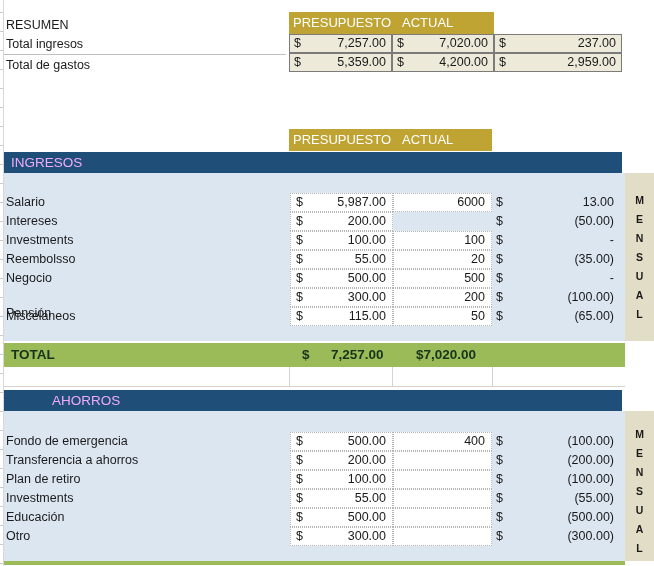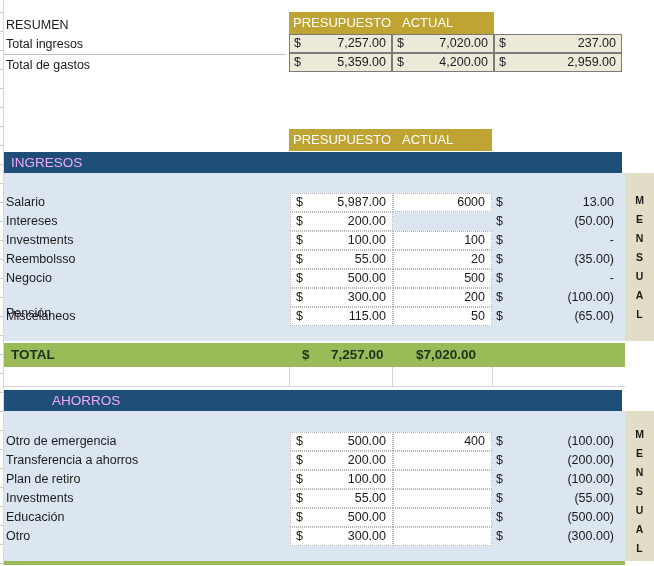--- a/index.html
+++ b/index.html
@@ -348,21 +348,21 @@
       <span>M</span>
       <span>E</span>
       <span>N</span>
       <span>S</span>
       <span>U</span>
       <span>A</span>
       <span>L</span>
     </div>
 
   <div id="ahorros-rows">
-      <div class="abs txt lbl" style="left: 6px; top: 432px;">Otro de emergencia</div>
+      <div class="abs txt lbl" style="left: 6px; top: 432px;">Fondo de emergencia</div>
       <div class="abs cellbox" style="left: 290px; top: 432px; width: 103px;">
         <span class="cur">$</span>
         <span class="num">500.00</span>
       </div>
       <div class="abs cellbox" style="left: 393px; top: 432px; width: 99px;">
         <span class="num">400</span>
       </div>
       <div class="abs outbox" style="left: 494px; top: 432px; width: 128px;">
         <span class="cur">$</span>
         <span class="num">(100.00)</span>

